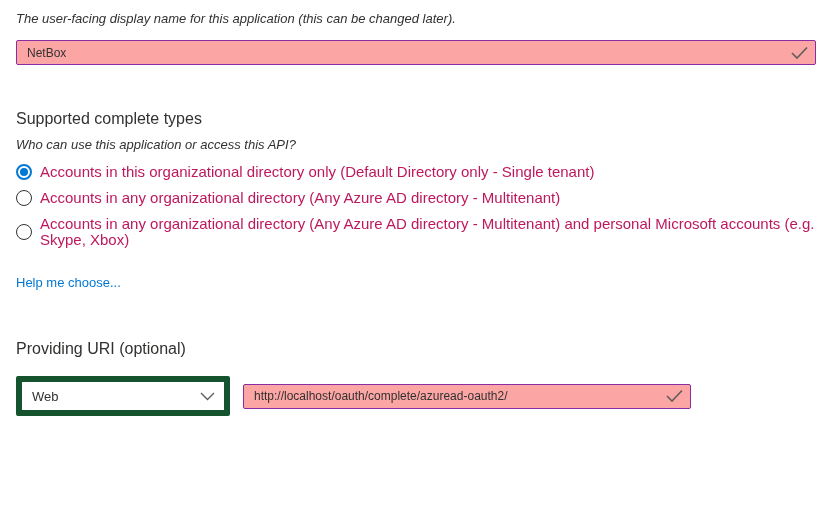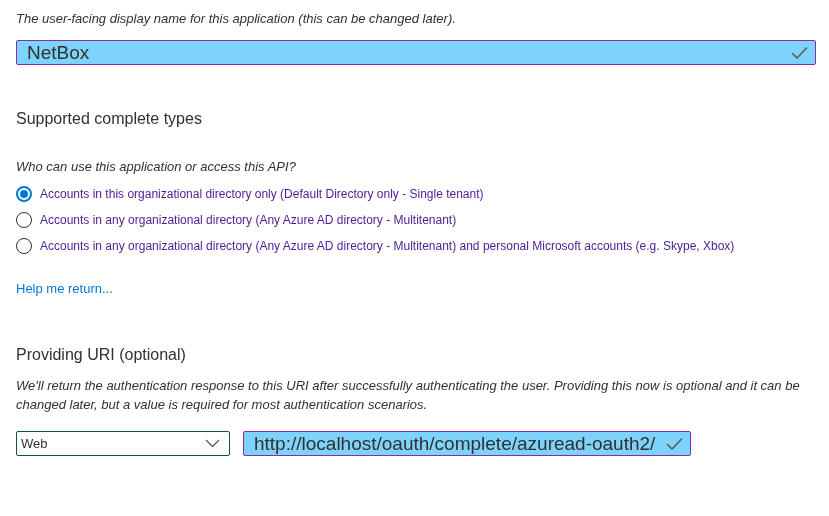--- a/index.html
+++ b/index.html
@@ -32,42 +32,42 @@
 
   
   .field-wrap { position: relative; }
   .text-input {
     width: 100%;
     height: 25px;
     border: 1px solid #8a2da5;
     border-radius: 2px;
     padding: 0 28px 0 10px;
     font-family: "Liberation Sans", sans-serif;
-    font-size: 19px;
+    font-size: 12px;
     color: #323130;
     outline: none;
-    background: #7dd3fc;
+    background: #fca5a5;
   }
   .check-icon {
     position: absolute;
     right: 8px;
     top: 50%;
     transform: translateY(-50%);
     display: flex;
     pointer-events: none;
   }
 
   
   .name-title { margin-bottom: 13px; }
   .name-desc { margin-bottom: 12px; line-height: 18px; }
   .name-field { margin-bottom: 0; }
 
   
   .sat-title { margin-top: 43px; }
-  .sat-question { margin-top: 29px; line-height: 18px; }
+  .sat-question { margin-top: 7px; line-height: 18px; }
   .radio-group { margin-top: 10px; }
   .radio-row {
     display: flex;
     align-items: center;
     margin-bottom: 10px;
     cursor: pointer;
   }
   .radio-circle {
     flex: 0 0 auto;
     width: 16px;
@@ -86,23 +86,23 @@
     position: absolute;
     left: 50%;
     top: 50%;
     width: 8px;
     height: 8px;
     margin: -4px 0 0 -4px;
     border-radius: 50%;
     background: #0078d4;
   }
   .radio-label {
-    font-size: 12px;
+    font-size: 15px;
     line-height: 16px;
-    color: #4c1d95;
+    color: #be185d;
   }
   .help-link {
     display: inline-block;
     margin-top: 16px;
     font-size: 13px;
     line-height: 18px;
     color: #0078d4;
     text-decoration: none;
     cursor: pointer;
   }
@@ -111,28 +111,28 @@
   .ruri-title { margin-top: 46px; }
   .ruri-desc { margin-top: 11px; max-width: 800px; }
   .ruri-controls {
     margin-top: 17px;
     display: flex;
     align-items: center;
     gap: 13px;
   }
   .platform-select {
     width: 214px;
-    height: 25px;
-    border: 1px solid #14532d;
+    height: 40px;
+    border: 6px solid #14532d;
     border-radius: 2px;
     background: #fff;
     display: flex;
     align-items: center;
     justify-content: space-between;
-    padding: 0 9px 0 4px;
+    padding: 0 9px 0 10px;
     font-size: 13px;
     color: #323130;
     cursor: pointer;
   }
   .uri-wrap { width: 448px; }
 </style>
 </head>
 <body>
 
 <div class="page">
@@ -160,25 +160,24 @@
     <div class="radio-row">
       <span class="radio-circle"></span>
       <span class="radio-label">Accounts in any organizational directory (Any Azure AD directory - Multitenant)</span>
     </div>
     <div class="radio-row">
       <span class="radio-circle"></span>
       <span class="radio-label">Accounts in any organizational directory (Any Azure AD directory - Multitenant) and personal Microsoft accounts (e.g. Skype, Xbox)</span>
     </div>
   </div>
 
-  <a class="help-link">Help me return...</a>
+  <a class="help-link">Help me choose...</a>
 
   
   <div class="section-title ruri-title">Providing URI (optional)</div>
-  <div class="desc ruri-desc">We'll return the authentication response to this URI after successfully authenticating the user. Providing this now is optional and it can be changed later, but a value is required for most authentication scenarios.</div>
 
   <div class="ruri-controls">
     <div class="platform-select">
       <span>Web</span>
       <span style="display:flex;">
         <svg width="15" height="9" viewBox="0 0 15 9">
             <polyline points="1,1 7.5,7.5 14,1" fill="none" stroke="#605e5c" stroke-width="1.4"></polyline>
           </svg>
       </span>
     </div>

